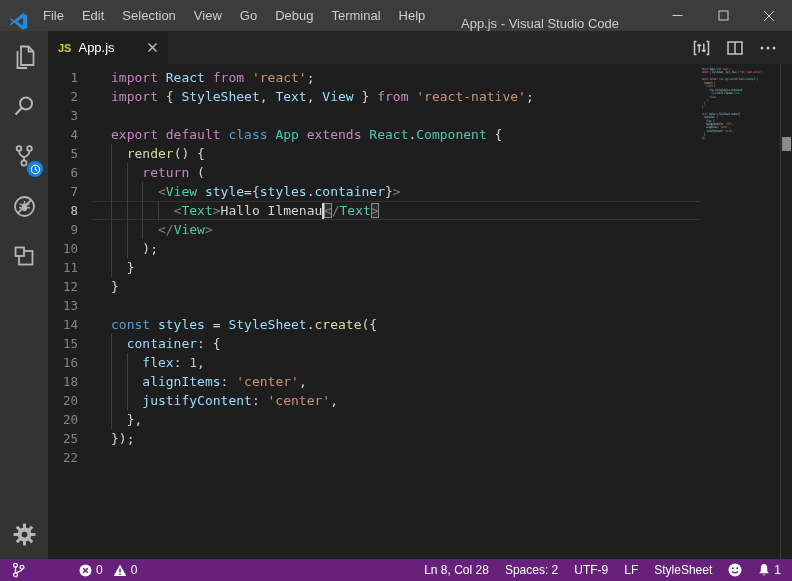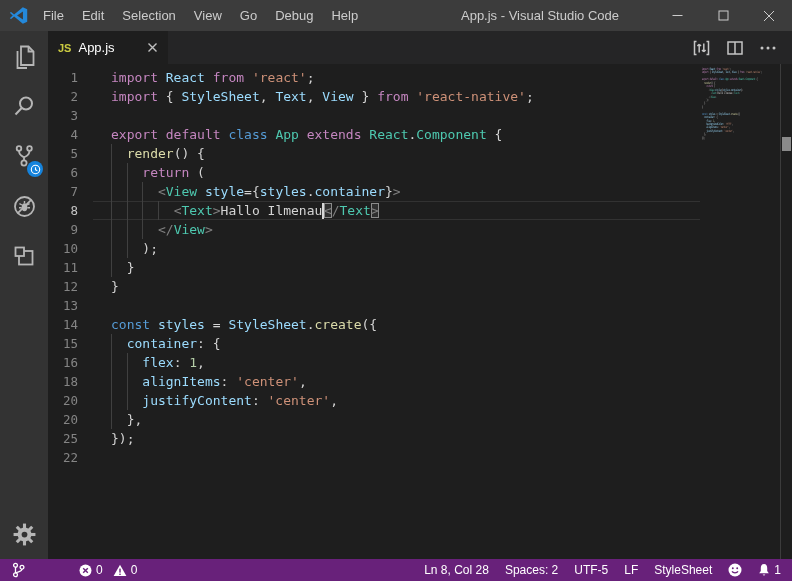--- a/index.html
+++ b/index.html
@@ -1,20 +1,20 @@
 <!DOCTYPE html>
 <html><head>
 <meta charset="utf-8">
 <style>
   html,body{margin:0;padding:0;}
   body{width:792px;height:581px;overflow:hidden;background:#1e1e1e;font-family:"Liberation Sans",sans-serif;cursor:default;}
   svg{display:block;}
 
   
-  .titlebar{height:31px;background:#3c3c3c;display:flex;align-items:center;position:relative;color:#cccccc;font-size:13px;}
+  .titlebar{height:31px;background:#3c3c3c;display:flex;align-items:flex-end;position:relative;color:#cccccc;font-size:13px;}
   .logo{margin:0 6px 0 9px;}
   .menubar{display:flex;height:31px;align-items:center;}
   .menu-item{padding:0 9px;line-height:31px;}
   .win-title{position:absolute;left:540px;transform:translateX(-50%);white-space:nowrap;color:#cccccc;}
   .win-controls{position:absolute;right:0;top:0;height:31px;display:flex;}
   .win-btn{width:46px;height:31px;display:flex;align-items:center;justify-content:center;}
 
   
   .main{display:flex;height:528px;}
   .activitybar{width:48px;background:#333333;display:flex;flex-direction:column;flex:none;}
@@ -64,20 +64,21 @@
            M17.6 7.1 V16.9 L10.2 12 Z"></path>
     </svg>
   </span>
   <div class="menubar" id="menubar">
       <span class="menu-item">File</span>
       <span class="menu-item">Edit</span>
       <span class="menu-item">Selection</span>
       <span class="menu-item">View</span>
       <span class="menu-item">Go</span>
       <span class="menu-item">Debug</span>
+      <span class="menu-item">Terminal</span>
       <span class="menu-item">Help</span>
     </div>
   <span class="win-title">App.js - Visual Studio Code</span>
   <div class="win-controls">
     <div class="win-btn">
       <svg width="11" height="11" viewBox="0 0 11 11">
           <path d="M0.5 5.5 H10.5" stroke="#cccccc" stroke-width="1" fill="none"></path>
         </svg>
     </div>
     <div class="win-btn">
@@ -340,21 +341,21 @@
               <rect x="6.3" y="9.6" width="1.4" height="1.4" fill="#68217a"></rect>
             </svg>
         </span>
         <span>0</span>
       </span>
     </span>
   </div>
   <div class="sb-right">
     <span class="sb-item">Ln 8, Col 28</span>
     <span class="sb-item">Spaces: 2</span>
-    <span class="sb-item">UTF-5</span>
+    <span class="sb-item">UTF-9</span>
     <span class="sb-item">LF</span>
     <span class="sb-item">StyleSheet</span>
     <span class="sb-item">
       <svg width="14" height="14" viewBox="0 0 14 14">
           <circle cx="7" cy="7" r="6.5" fill="#ffffff"></circle>
           <circle cx="4.8" cy="5.2" r="0.95" fill="#68217a"></circle>
           <circle cx="9.2" cy="5.2" r="0.95" fill="#68217a"></circle>
           <path d="M4 8.4 C5.1 10.3 8.9 10.3 10 8.4" stroke="#68217a" stroke-width="1.2" fill="none"></path>
         </svg>
     </span>

